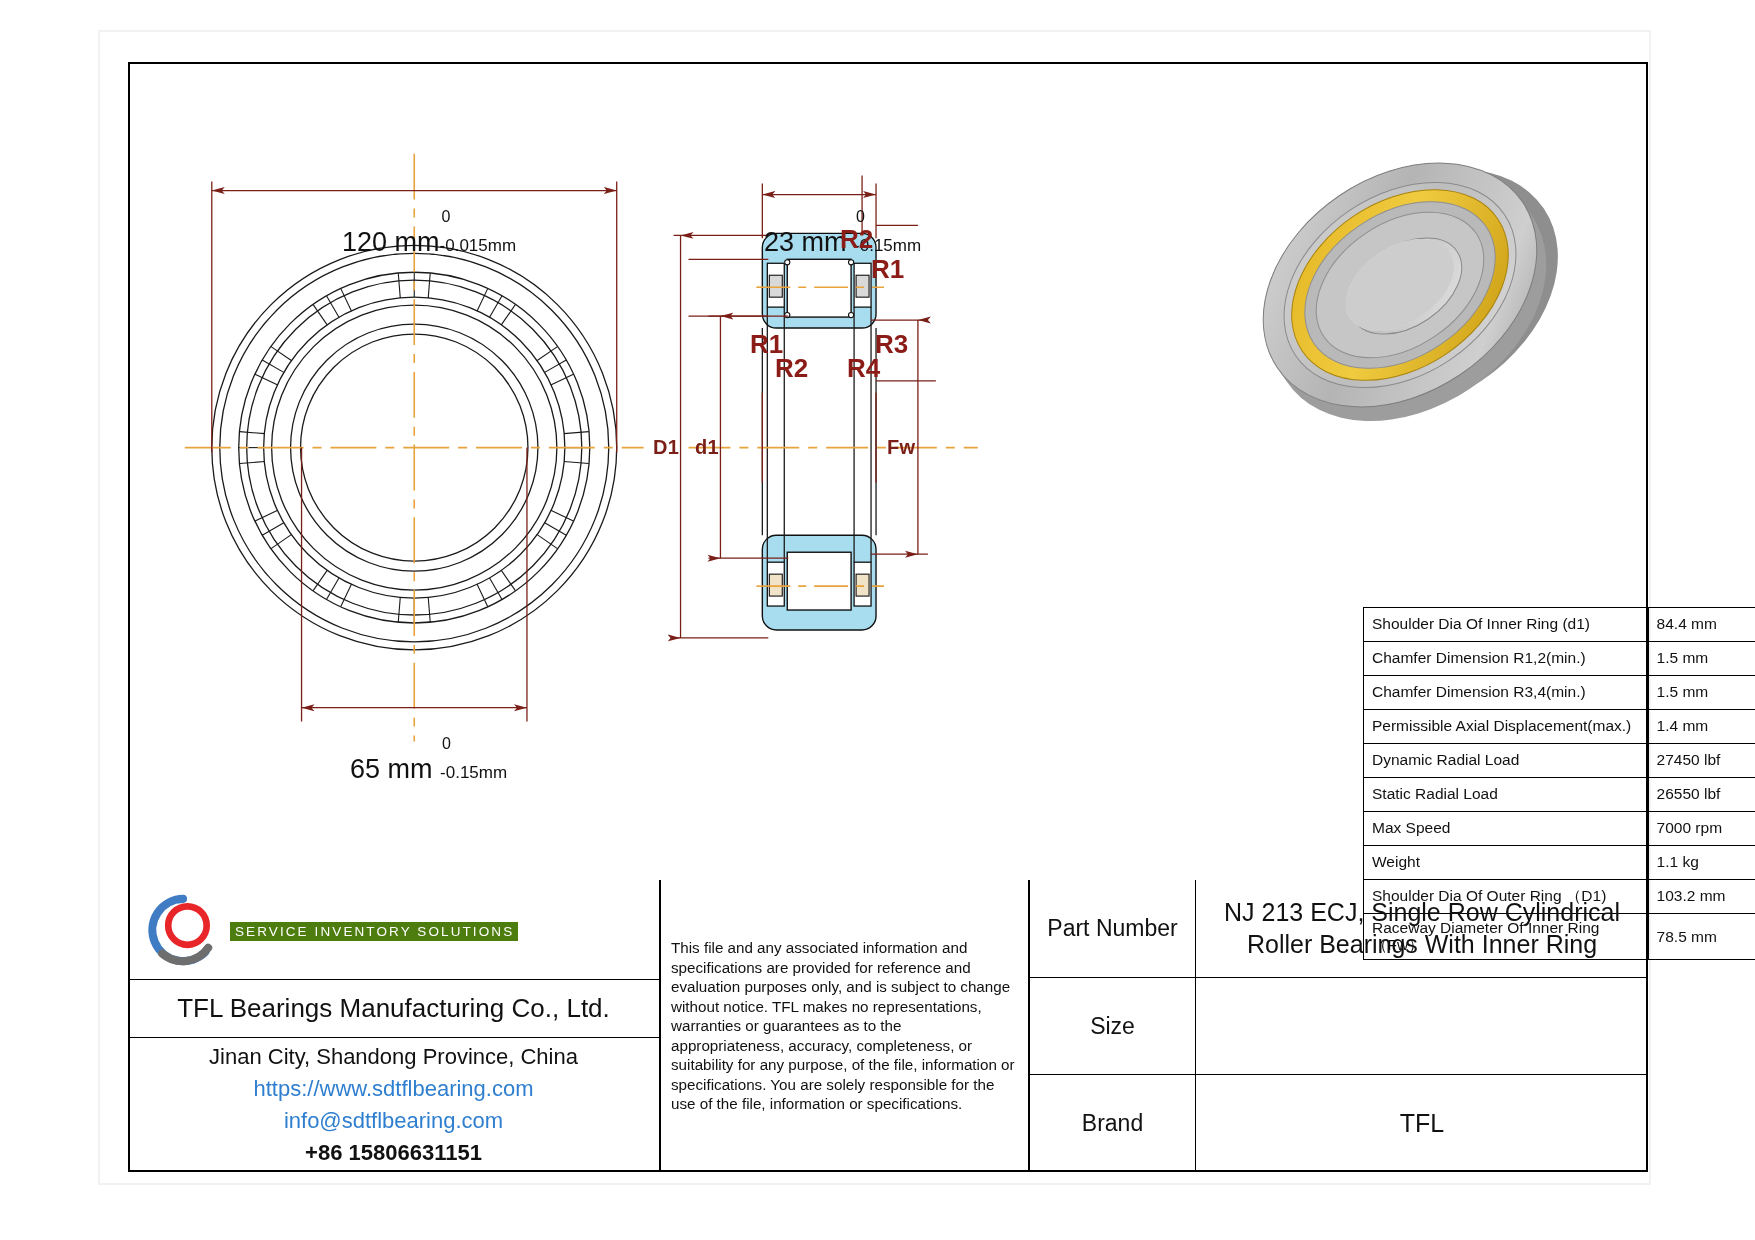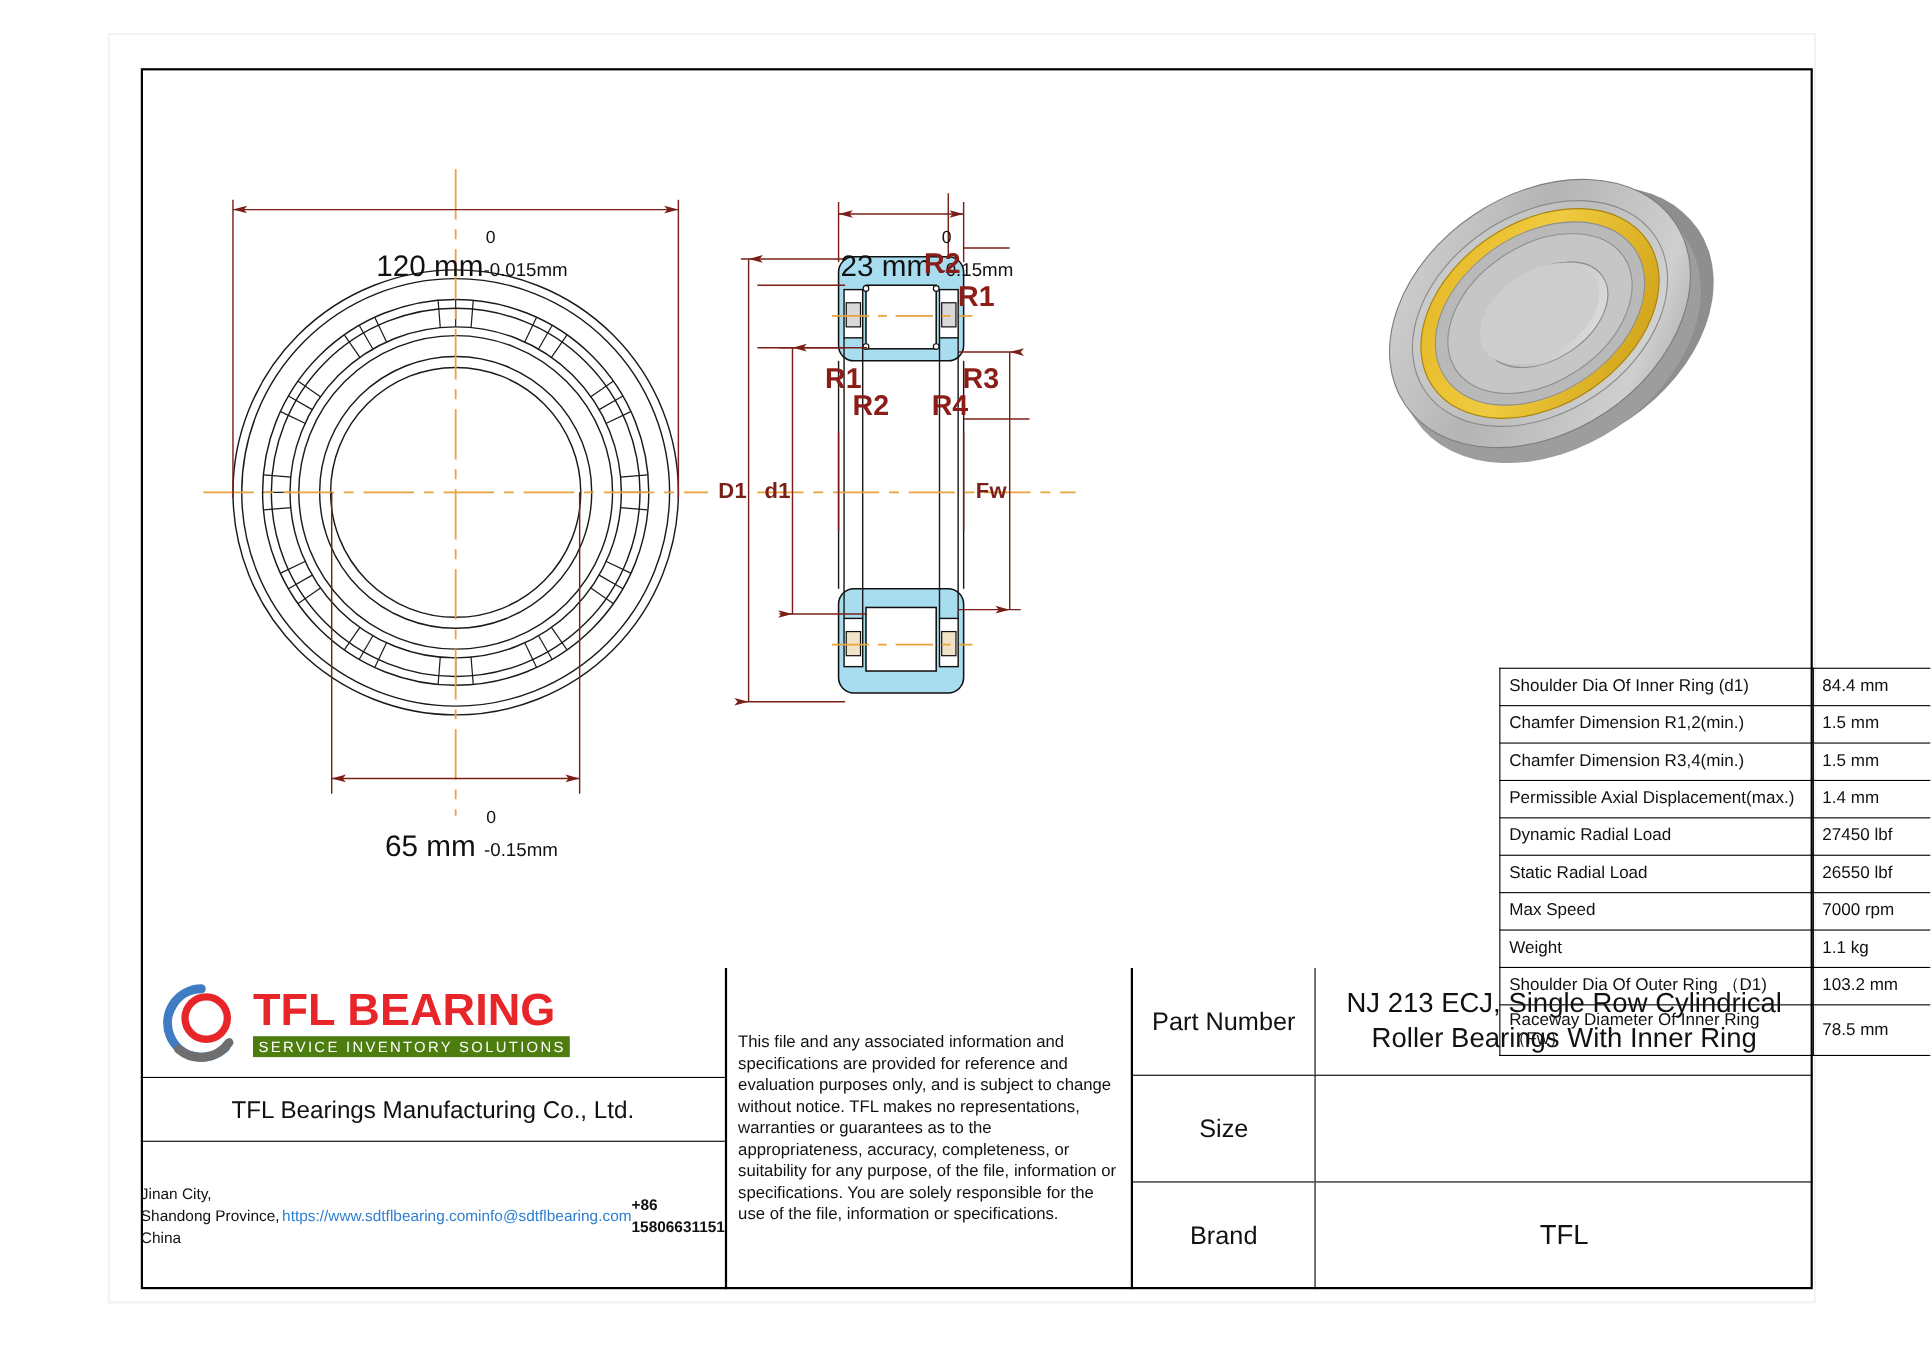--- a/index.html
+++ b/index.html
@@ -130,34 +130,35 @@
     justify-content: flex-start;
     padding-left: 18px;
     box-sizing: border-box;
   }
   #company-cell {
     height: 58px;
     border-bottom: 1.6px solid #000;
     display: flex;
     align-items: center;
     justify-content: center;
-    font-size: 22px;
+    font-size: 26px;
     color: #111;
     box-sizing: border-box;
   }
   #contact-cell {
     flex: 1;
     display: flex;
-    flex-direction: row;
+    flex-direction: column;
     align-items: center;
     justify-content: center;
-    font-size: 14px;
+    font-size: 22px;
     line-height: 1.45;
     color: #111;
     box-sizing: border-box;
+    text-align: right;
   }
   .link-blue { color: #2f7fd0; }
   .phone-bold { font-weight: bold; }
 
   
   #logo-mark {
     width: 74px; height: 74px;
     flex: 0 0 74px;
     margin-right: 10px;
   }
@@ -538,21 +539,20 @@
   <div id="title-block">
 
     <div id="tb-left" class="tb-col">
       <div id="logo-cell">
         <svg id="logo-mark" viewBox="0 0 100 100">
           <path d="M50,8 a42,42 0 1,0 30,72" fill="none" stroke="#3f7cc4" stroke-width="11" stroke-linecap="round"></path>
           <path d="M22,82 a42,42 0 0,0 62,-8" fill="none" stroke="#6e6e6e" stroke-width="11" stroke-linecap="round"></path>
           <circle cx="56" cy="44" r="26" fill="none" stroke="#e8262a" stroke-width="9"></circle>
         </svg>
         <div id="logo-text-wrap">
-          <div id="logo-main">TFL BEARING</div>
           <div id="logo-sub">SERVICE INVENTORY SOLUTIONS</div>
         </div>
       </div>
       <div id="company-cell">TFL Bearings Manufacturing Co., Ltd.</div>
       <div id="contact-cell">
         <div>Jinan City, Shandong Province, China</div>
         <div class="link-blue">https://www.sdtflbearing.com</div>
         <div class="link-blue">info@sdtflbearing.com</div>
         <div class="phone-bold">+86 15806631151</div>
       </div>

